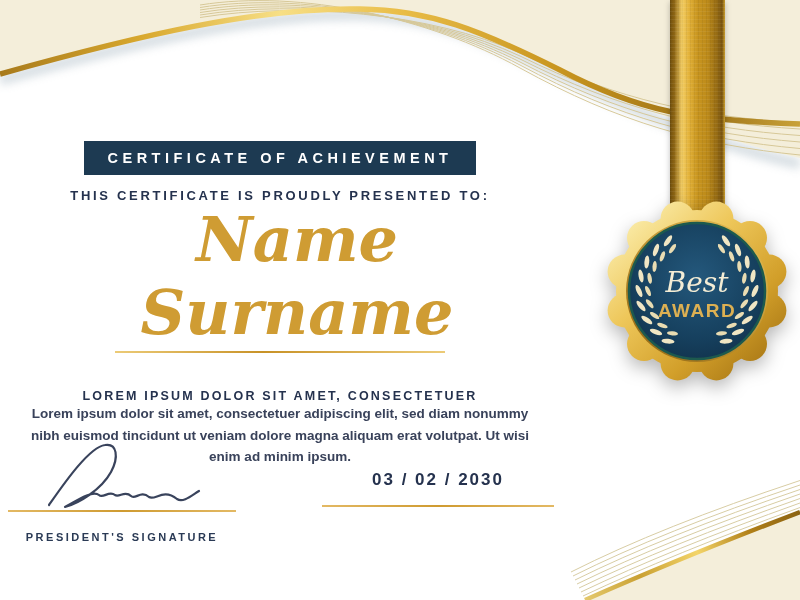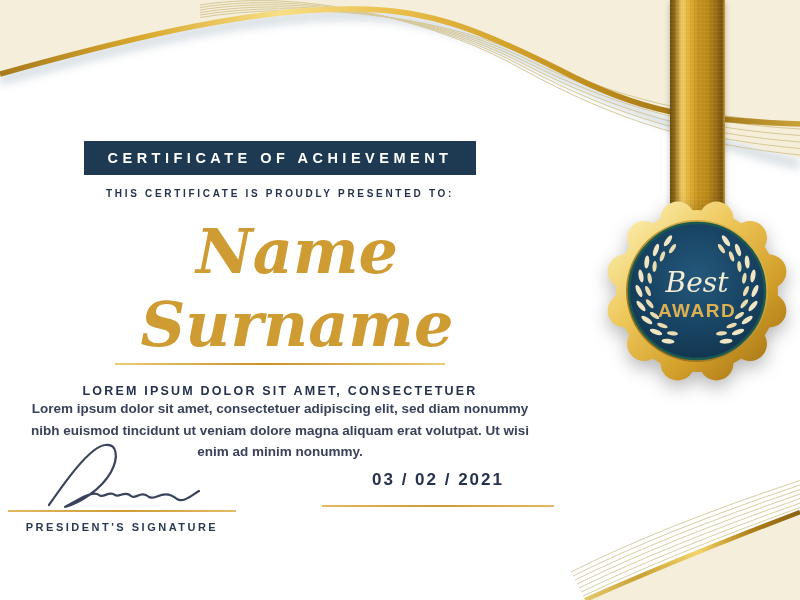--- a/index.html
+++ b/index.html
@@ -27,35 +27,35 @@
   svg.medal{position:absolute;left:596px;top:190px;z-index:3;filter:drop-shadow(0 7px 9px rgba(0,0,0,.28));}
   .medal-best{font-family:"DejaVu Serif",serif;font-style:italic;font-size:28px;fill:#f4edd5;}
   .medal-award{font-family:"Liberation Sans",sans-serif;font-weight:bold;font-size:19px;letter-spacing:1.5px;fill:#ddb052;}
 
   
   .content{position:absolute;left:0;top:141px;width:560px;text-align:center;z-index:4;}
   .banner{
     display:inline-block;background:#1d3a52;color:#ffffff;
     font-size:14.5px;font-weight:bold;letter-spacing:4.5px;line-height:34px;padding:0 24px;
   }
-  .presented{margin-top:13px;font-size:10px;font-weight:bold;letter-spacing:2.7px;color:#25324e;}
+  .presented{margin-top:13px;font-size:13px;font-weight:bold;letter-spacing:2.7px;color:#25324e;}
   .recipient{
-    margin-top:16px;font-family:"DejaVu Serif",serif;font-style:italic;font-weight:600;
+    margin-top:0;font-family:"DejaVu Serif",serif;font-style:italic;font-weight:600;
     font-size:62px;line-height:1.18;color:#cf9c33;padding-left:34px;
   }
   .name-underline{width:330px;height:2px;margin:2px auto 0;background:linear-gradient(90deg,#eccb77,#c89227 45%,#eccb77);}
-  .subtitle{margin-top:19px;font-size:12.5px;font-weight:bold;letter-spacing:2.2px;color:#25324e;}
+  .subtitle{margin-top:36px;font-size:12.5px;font-weight:bold;letter-spacing:2.2px;color:#25324e;}
   .bodytext{font-size:13.5px;font-weight:600;line-height:1.58;color:#39425a;}
   .bodytext div{white-space:nowrap;}
 
   
   .sig-block{position:absolute;left:8px;top:441px;width:228px;text-align:center;z-index:4;}
   .sig-art{display:block;margin:0 auto;}
   .gold-line{height:2px;background:linear-gradient(90deg,#e3b964,#cf9b31 50%,#e3b964);}
-  .field-label{margin-top:9px;font-size:11px;font-weight:bold;letter-spacing:2.5px;color:#2a3a55;}
+  .field-label{margin-top:19px;font-size:11px;font-weight:bold;letter-spacing:2.5px;color:#2a3a55;}
   .date-block{position:absolute;left:322px;top:470px;width:232px;text-align:center;z-index:4;}
   .date-value{font-size:17px;font-weight:bold;letter-spacing:2px;color:#25324e;margin-bottom:15px;}
 </style>
 </head>
 <body>
 
 <div class="certificate">
 
   <svg class="top-wave layer" width="800" height="260" viewBox="0 0 800 260">
     <defs>
@@ -193,30 +193,30 @@
 
   <div class="content">
     <div class="banner">CERTIFICATE OF ACHIEVEMENT</div>
     <div class="presented">THIS CERTIFICATE IS PROUDLY PRESENTED TO:</div>
     <div class="recipient">Name Surname</div>
     <div class="name-underline"></div>
     <div class="subtitle">LOREM IPSUM DOLOR SIT AMET, CONSECTETUER</div>
     <div class="bodytext">
       <div>Lorem ipsum dolor sit amet, consectetuer adipiscing elit, sed diam nonummy</div>
       <div>nibh euismod tincidunt ut veniam dolore magna aliquam erat volutpat. Ut wisi</div>
-      <div>enim ad minim nonummy.</div>
+      <div>enim ad minim ipsum.</div>
     </div>
   </div>
 
   <div class="sig-block">
     <svg class="sig-art" width="190" height="69" viewBox="0 0 190 69">
       <path d="M22,64 C36,44 62,6 78,4 C90,2 92,16 84,31 C74,49 52,62 38,66 C52,58 66,49 72,54 C76,58 82,49 88,54 C92,57 98,49 104,55 C108,59 114,49 122,56 C128,60 136,47 150,58 C156,62 164,55 172,50" fill="none" stroke="#39435c" stroke-width="2.2" stroke-linecap="round" stroke-linejoin="round"></path>
     </svg>
     <div class="gold-line"></div>
     <div class="field-label">PRESIDENT'S SIGNATURE</div>
   </div>
 
   <div class="date-block">
-    <div class="date-value">03 / 02 / 2021</div>
+    <div class="date-value">03 / 02 / 2030</div>
     <div class="gold-line"></div>
   </div>
 
 </div>
 
 </body></html>

